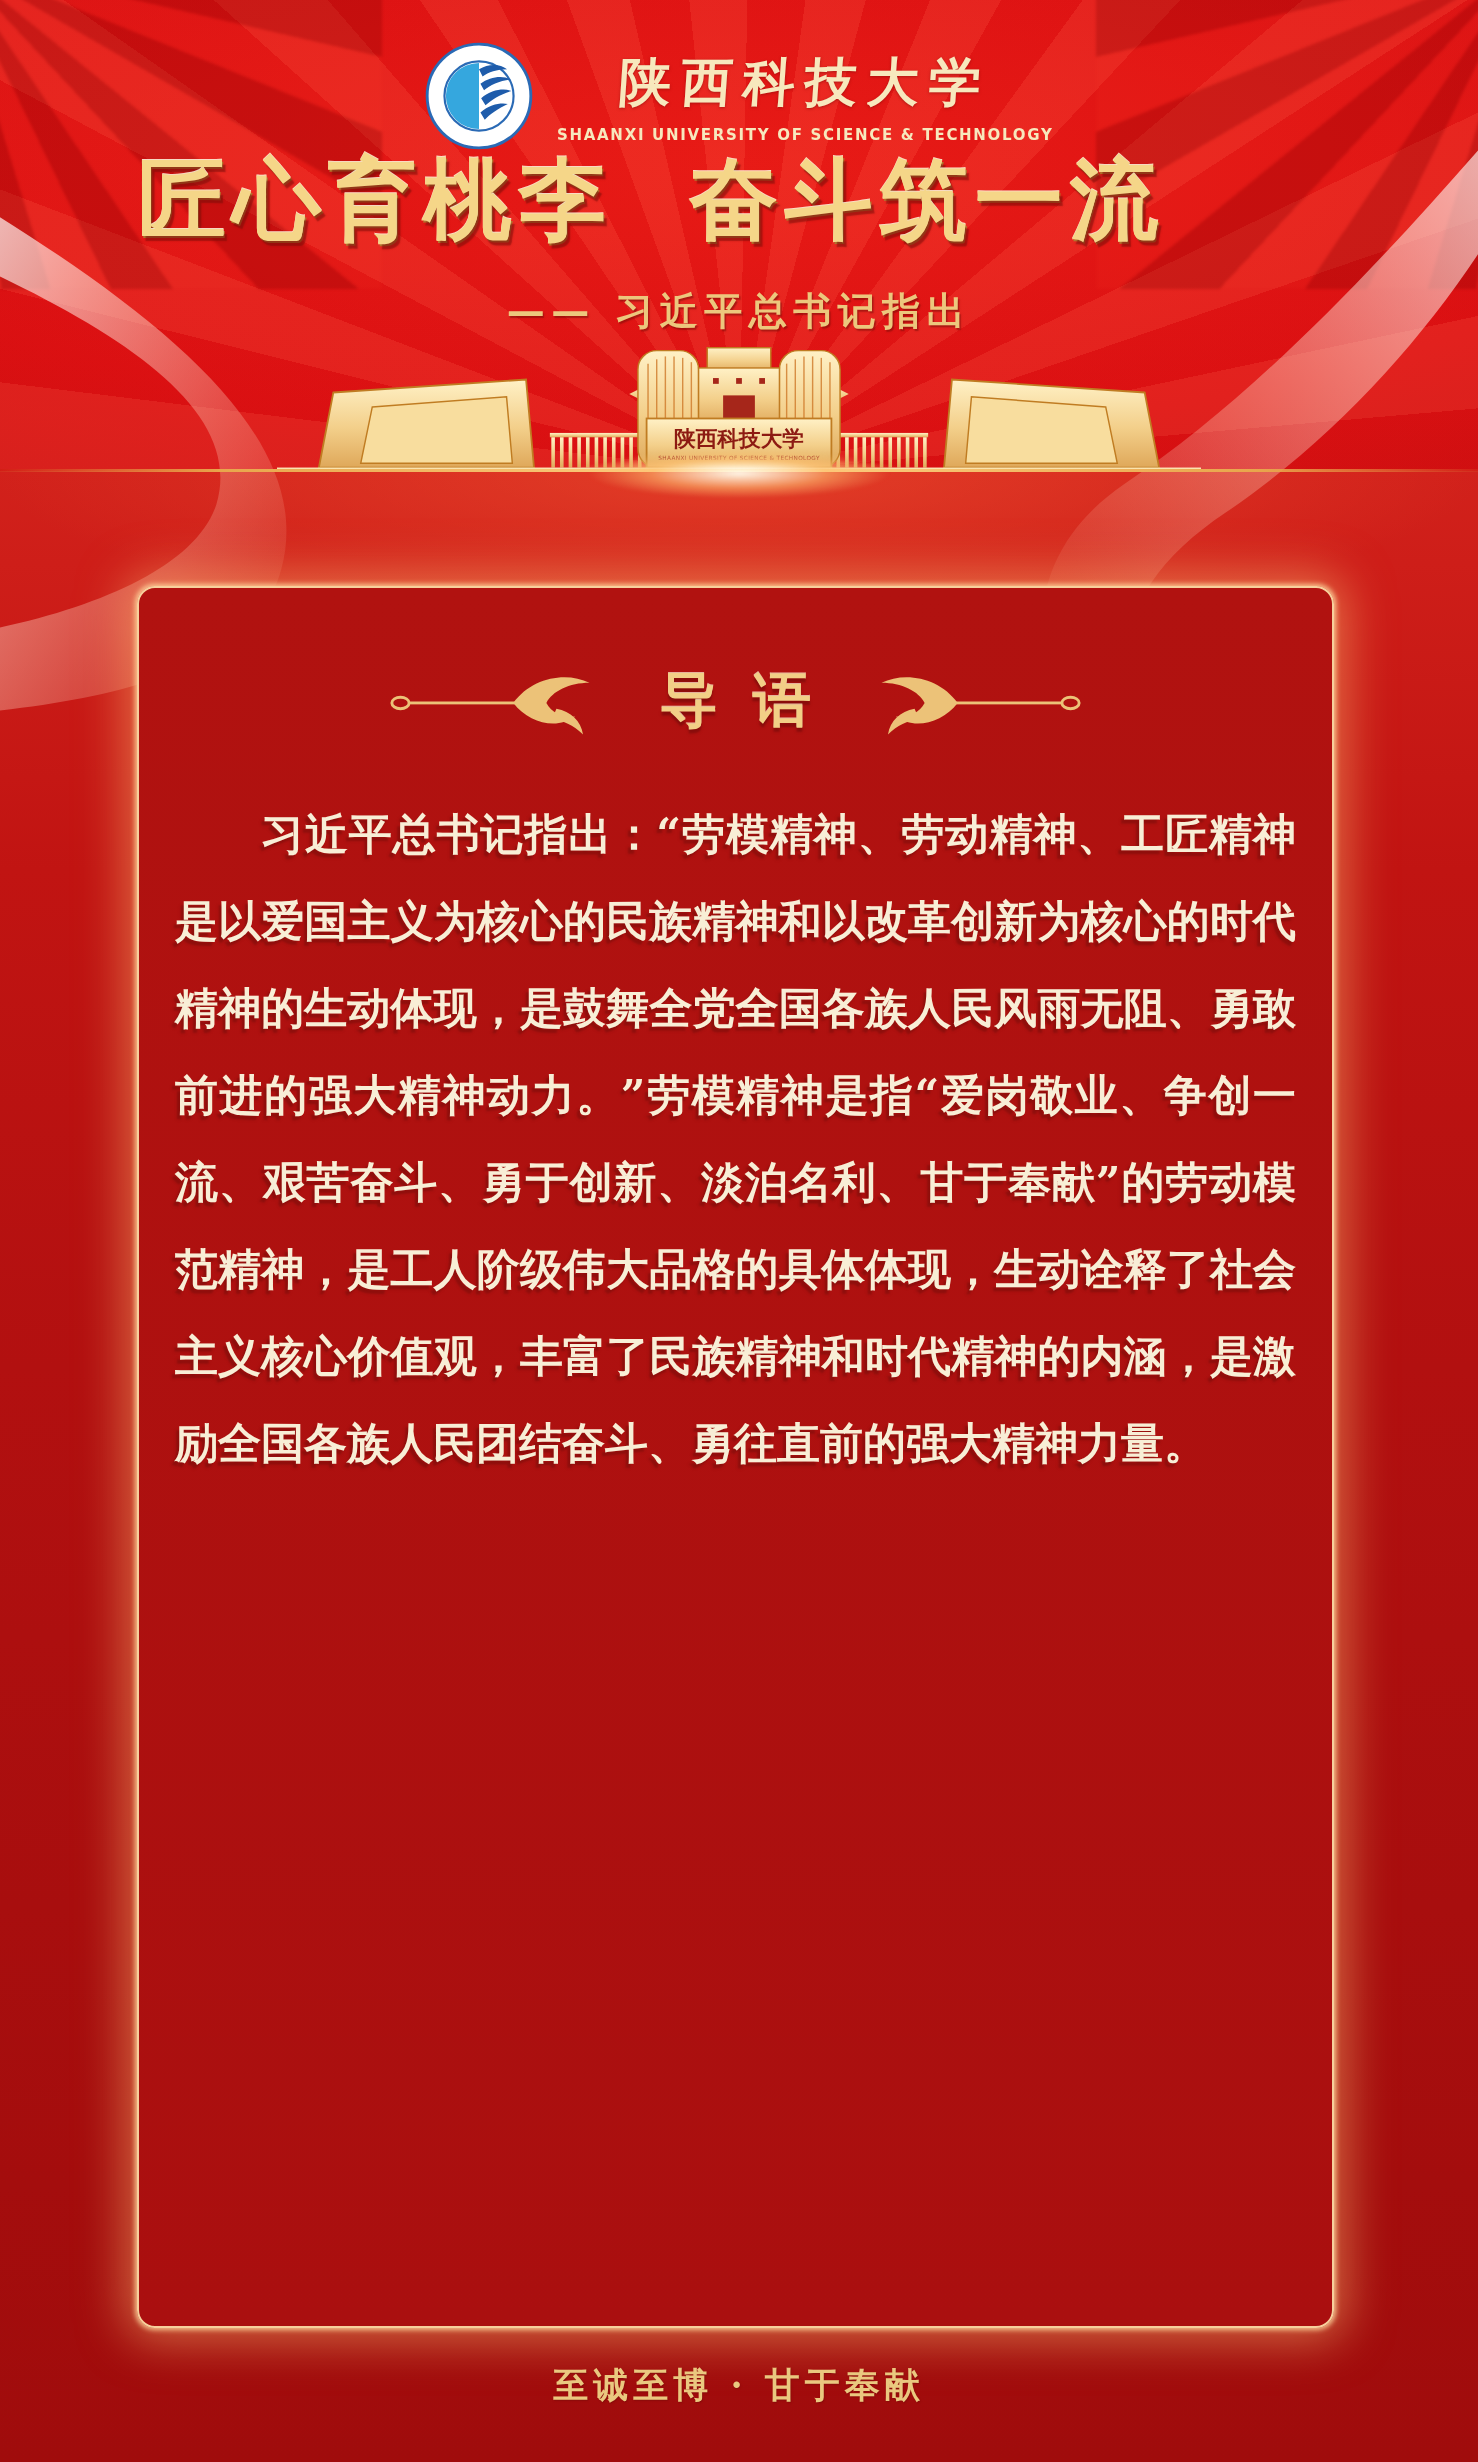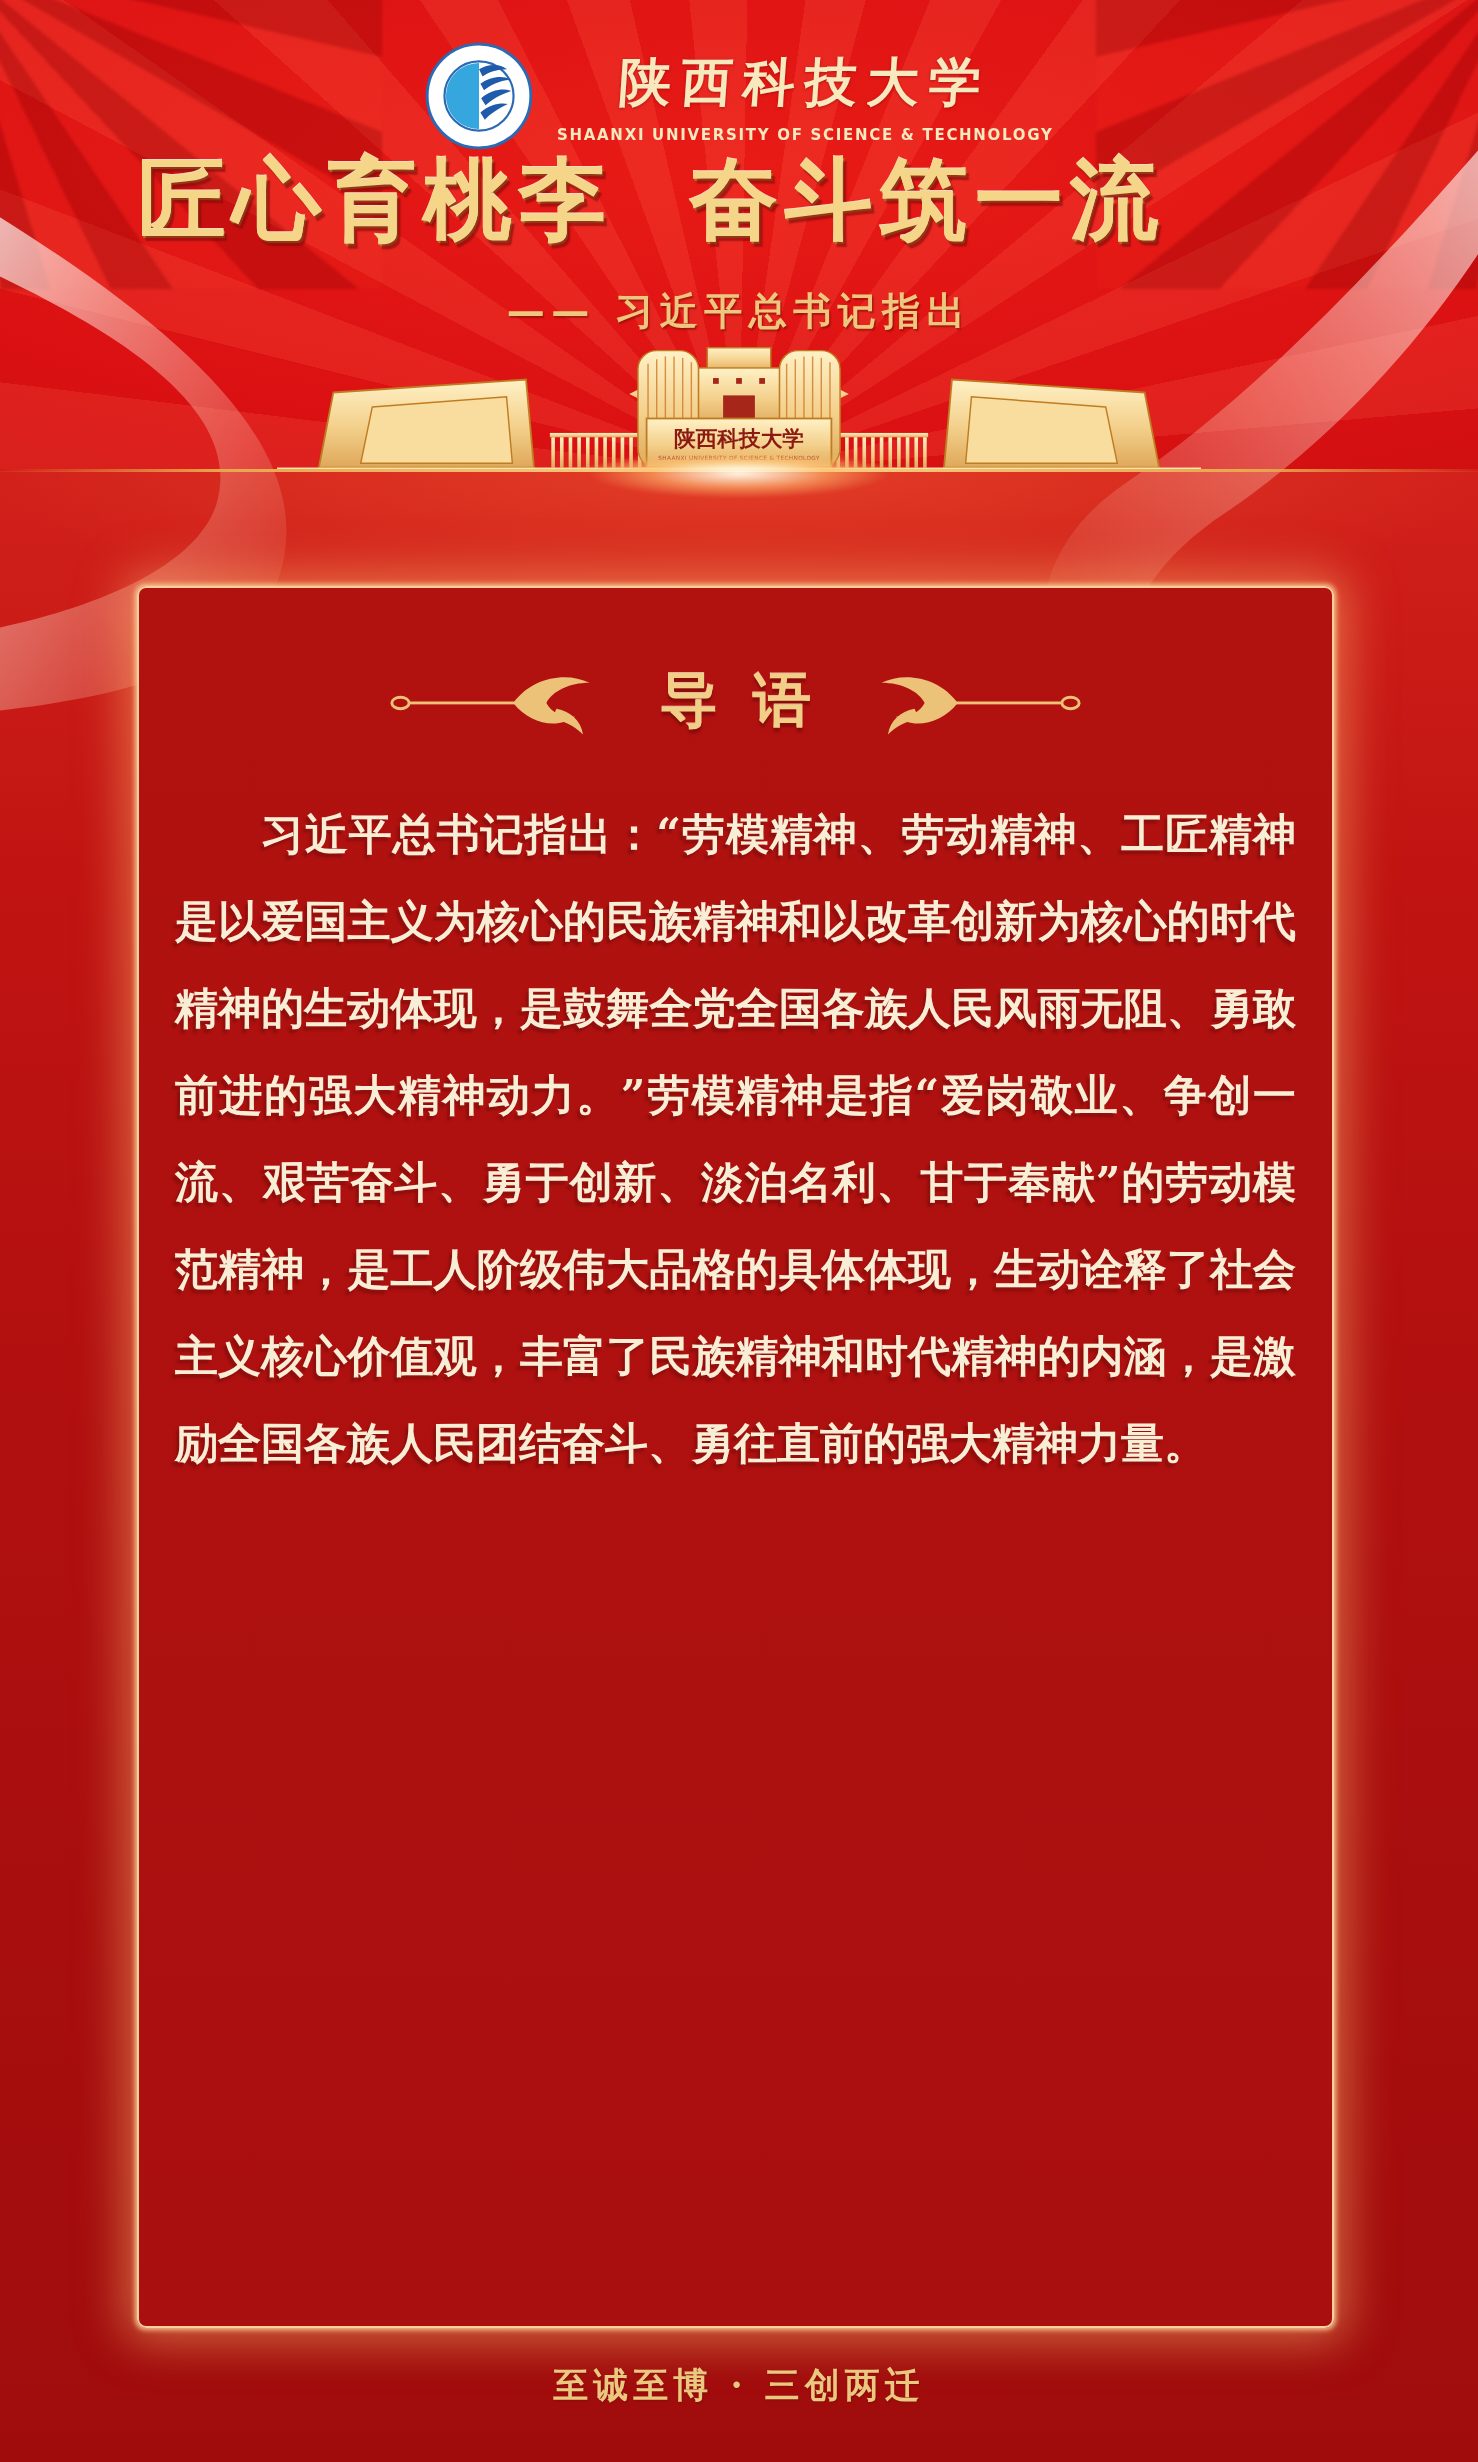--- a/index.html
+++ b/index.html
@@ -71,21 +71,21 @@
   
   .stage{
     position:absolute; left:0; top:471px; width:1478px; height:1991px;
     background:
       radial-gradient(72% 217px at 50% 0%, rgba(255,110,60,.38) 0%, rgba(255,110,60,0) 70%),
       linear-gradient(180deg, #d2211b 0%, #c11412 20%, #b21010 45%, #a80e0e 72%, #a00c0c 100%);
   }
   
   .panel{
     position:absolute; left:137px; top:115px; width:1197px; height:1742px; box-sizing:border-box;
-    z-index:3; border-radius:9px;
+    z-index:3; border-radius:18px;
     background:linear-gradient(180deg, #b11210 0%, #aa0f0f 100%);
     border:2.9px solid #f7d09c;
     box-shadow:0 0 46px 13px rgba(255,190,115,.5), 0 0 5.8px 1.4px rgba(255,225,175,.85);
   }
   .section-header{
     margin-top:74px; display:flex; align-items:center; justify-content:center; gap:19px;
   }
   .section-title{
     margin:0; font-size:58px; font-weight:800; color:#f2cf86;
     letter-spacing:35px; text-indent:35px; text-align:center;
@@ -266,16 +266,16 @@
           </g>
         </svg>
       </div>
 
       <div class="intro-body">
         <p>习近平总书记指出：“劳模精神、劳动精神、工匠精神是以爱国主义为核心的民族精神和以改革创新为核心的时代精神的生动体现，是鼓舞全党全国各族人民风雨无阻、勇敢前进的强大精神动力。”劳模精神是指“爱岗敬业、争创一流、艰苦奋斗、勇于创新、淡泊名利、甘于奉献”的劳动模范精神，是工人阶级伟大品格的具体体现，生动诠释了社会主义核心价值观，丰富了民族精神和时代精神的内涵，是激励全国各族人民团结奋斗、勇往直前的强大精神力量。</p>
       </div>
     </section>
   </div>
 
-  <div class="footer-motto">至诚至博 · 三创两迁</div>
+  <div class="footer-motto">至诚至博 · 甘于奉献</div>
 
 </div>
 
 
 </body></html>

